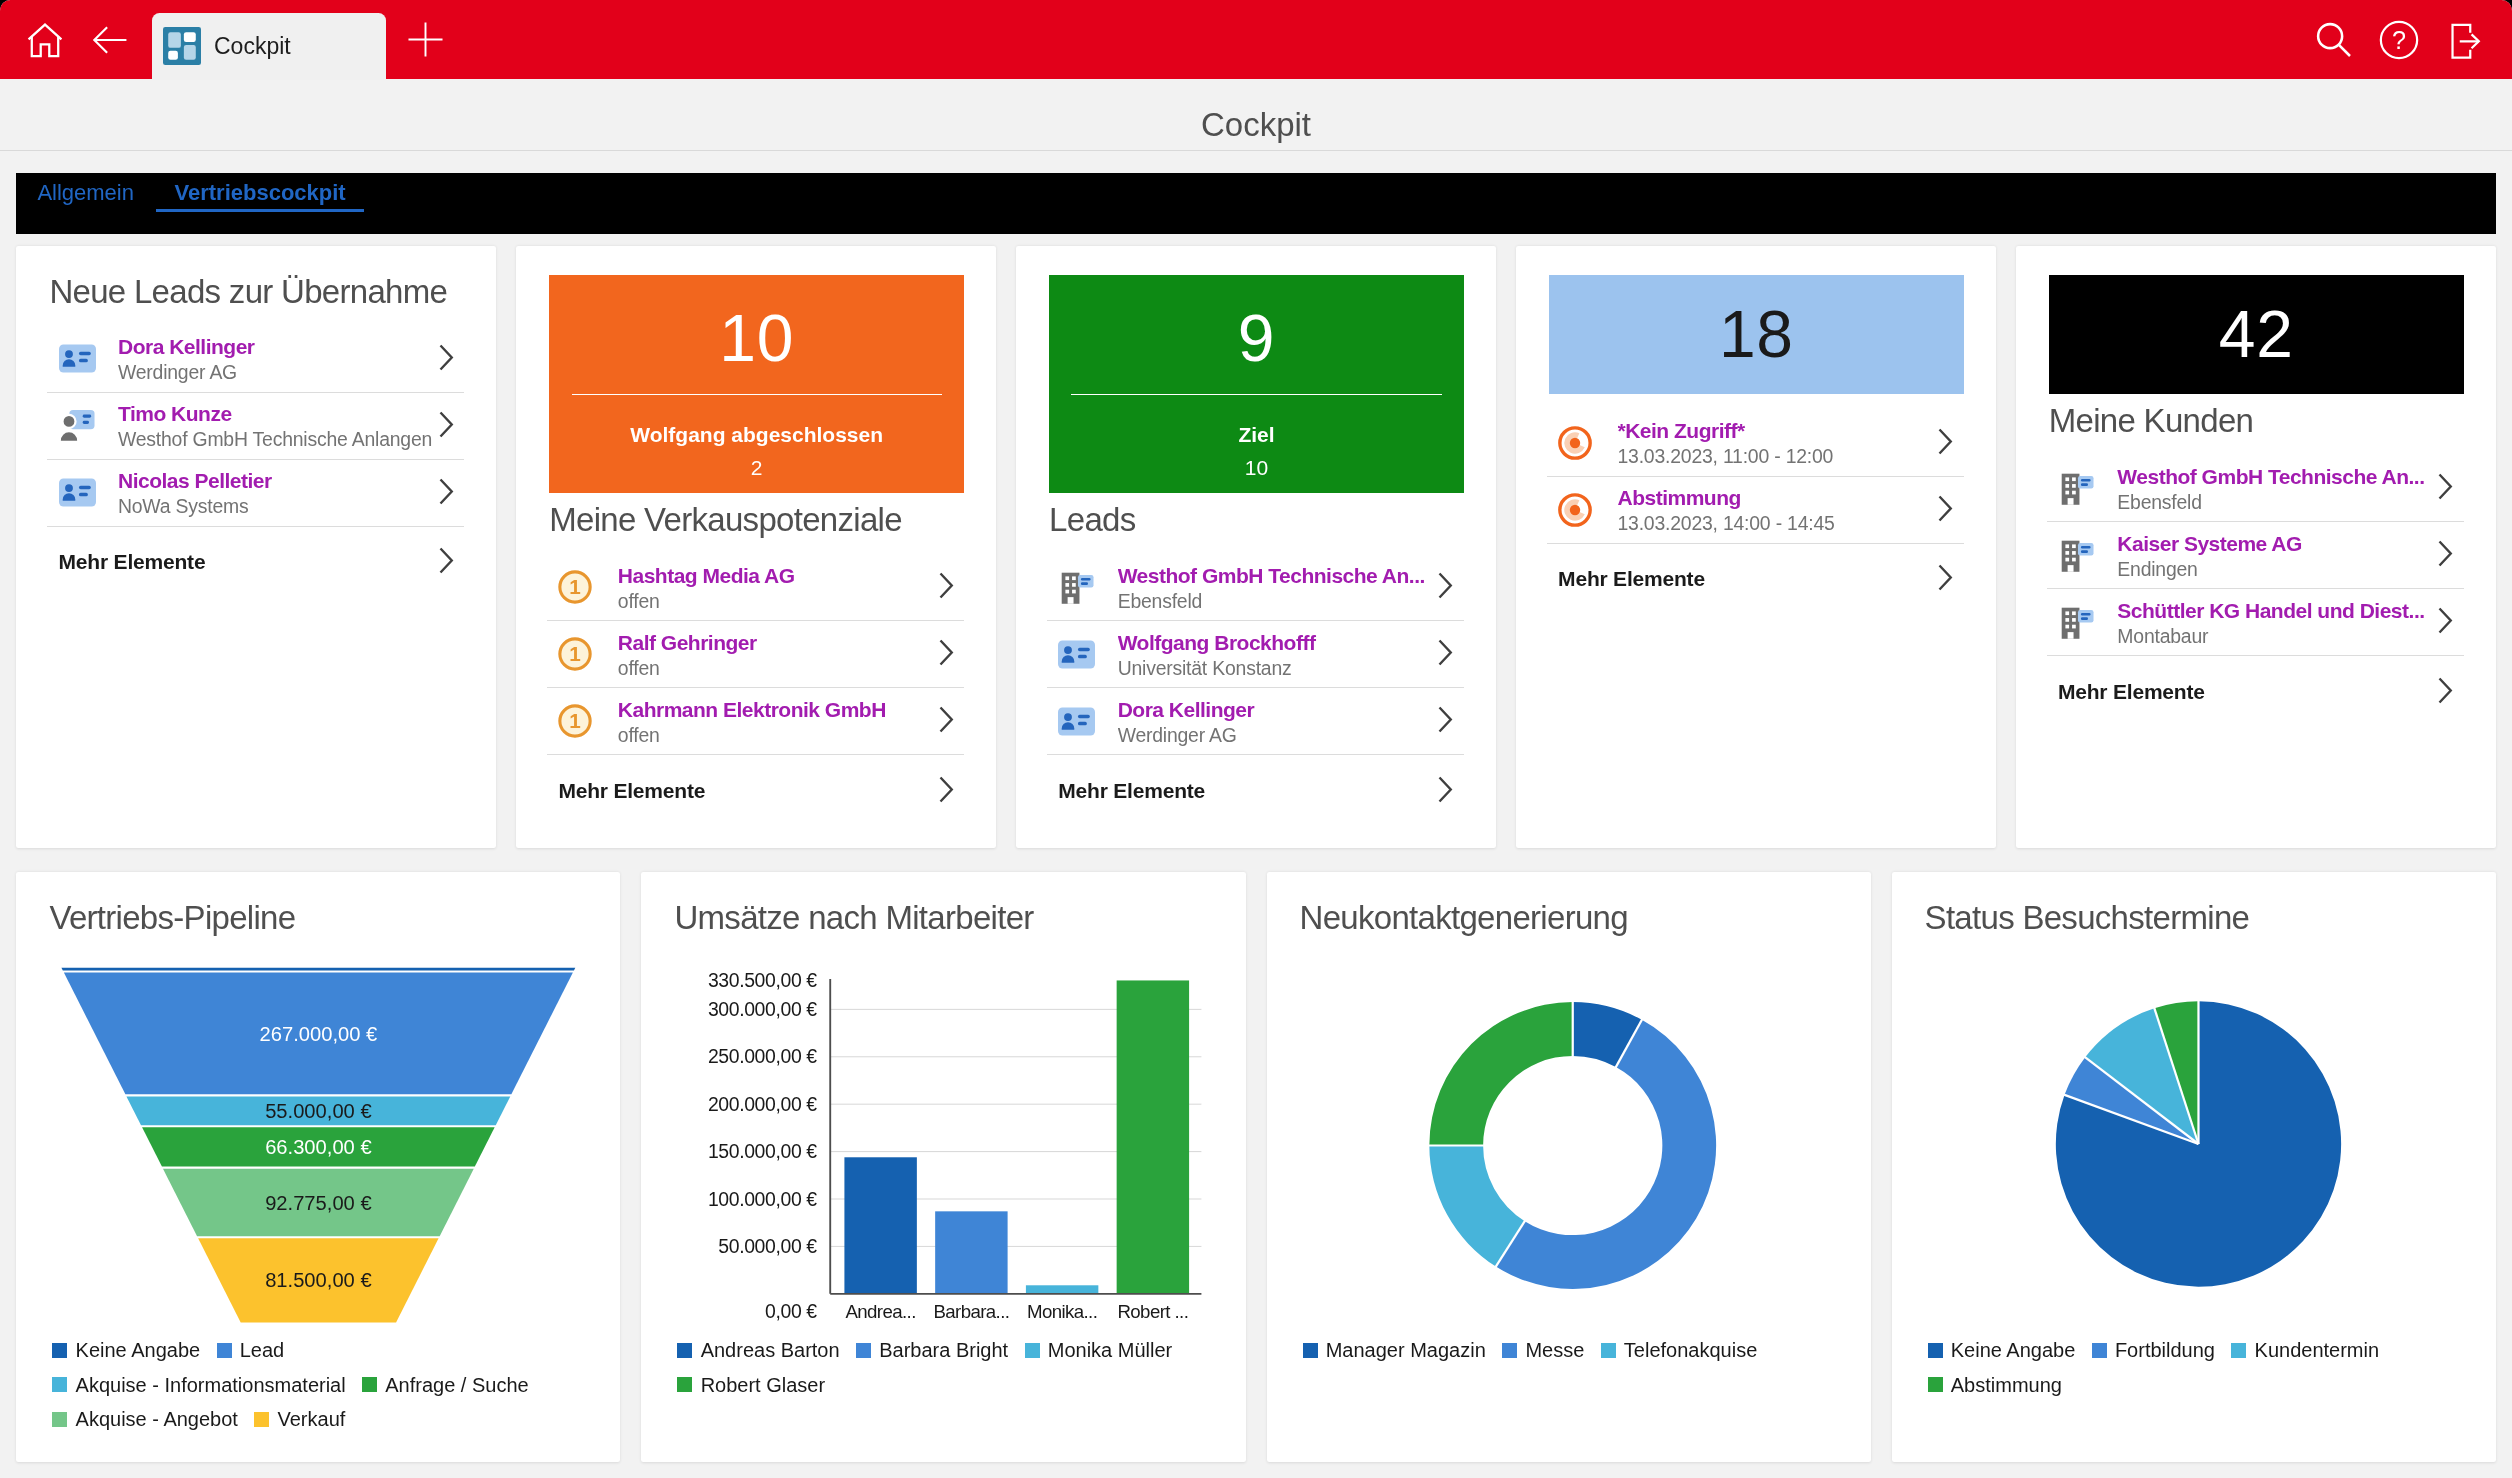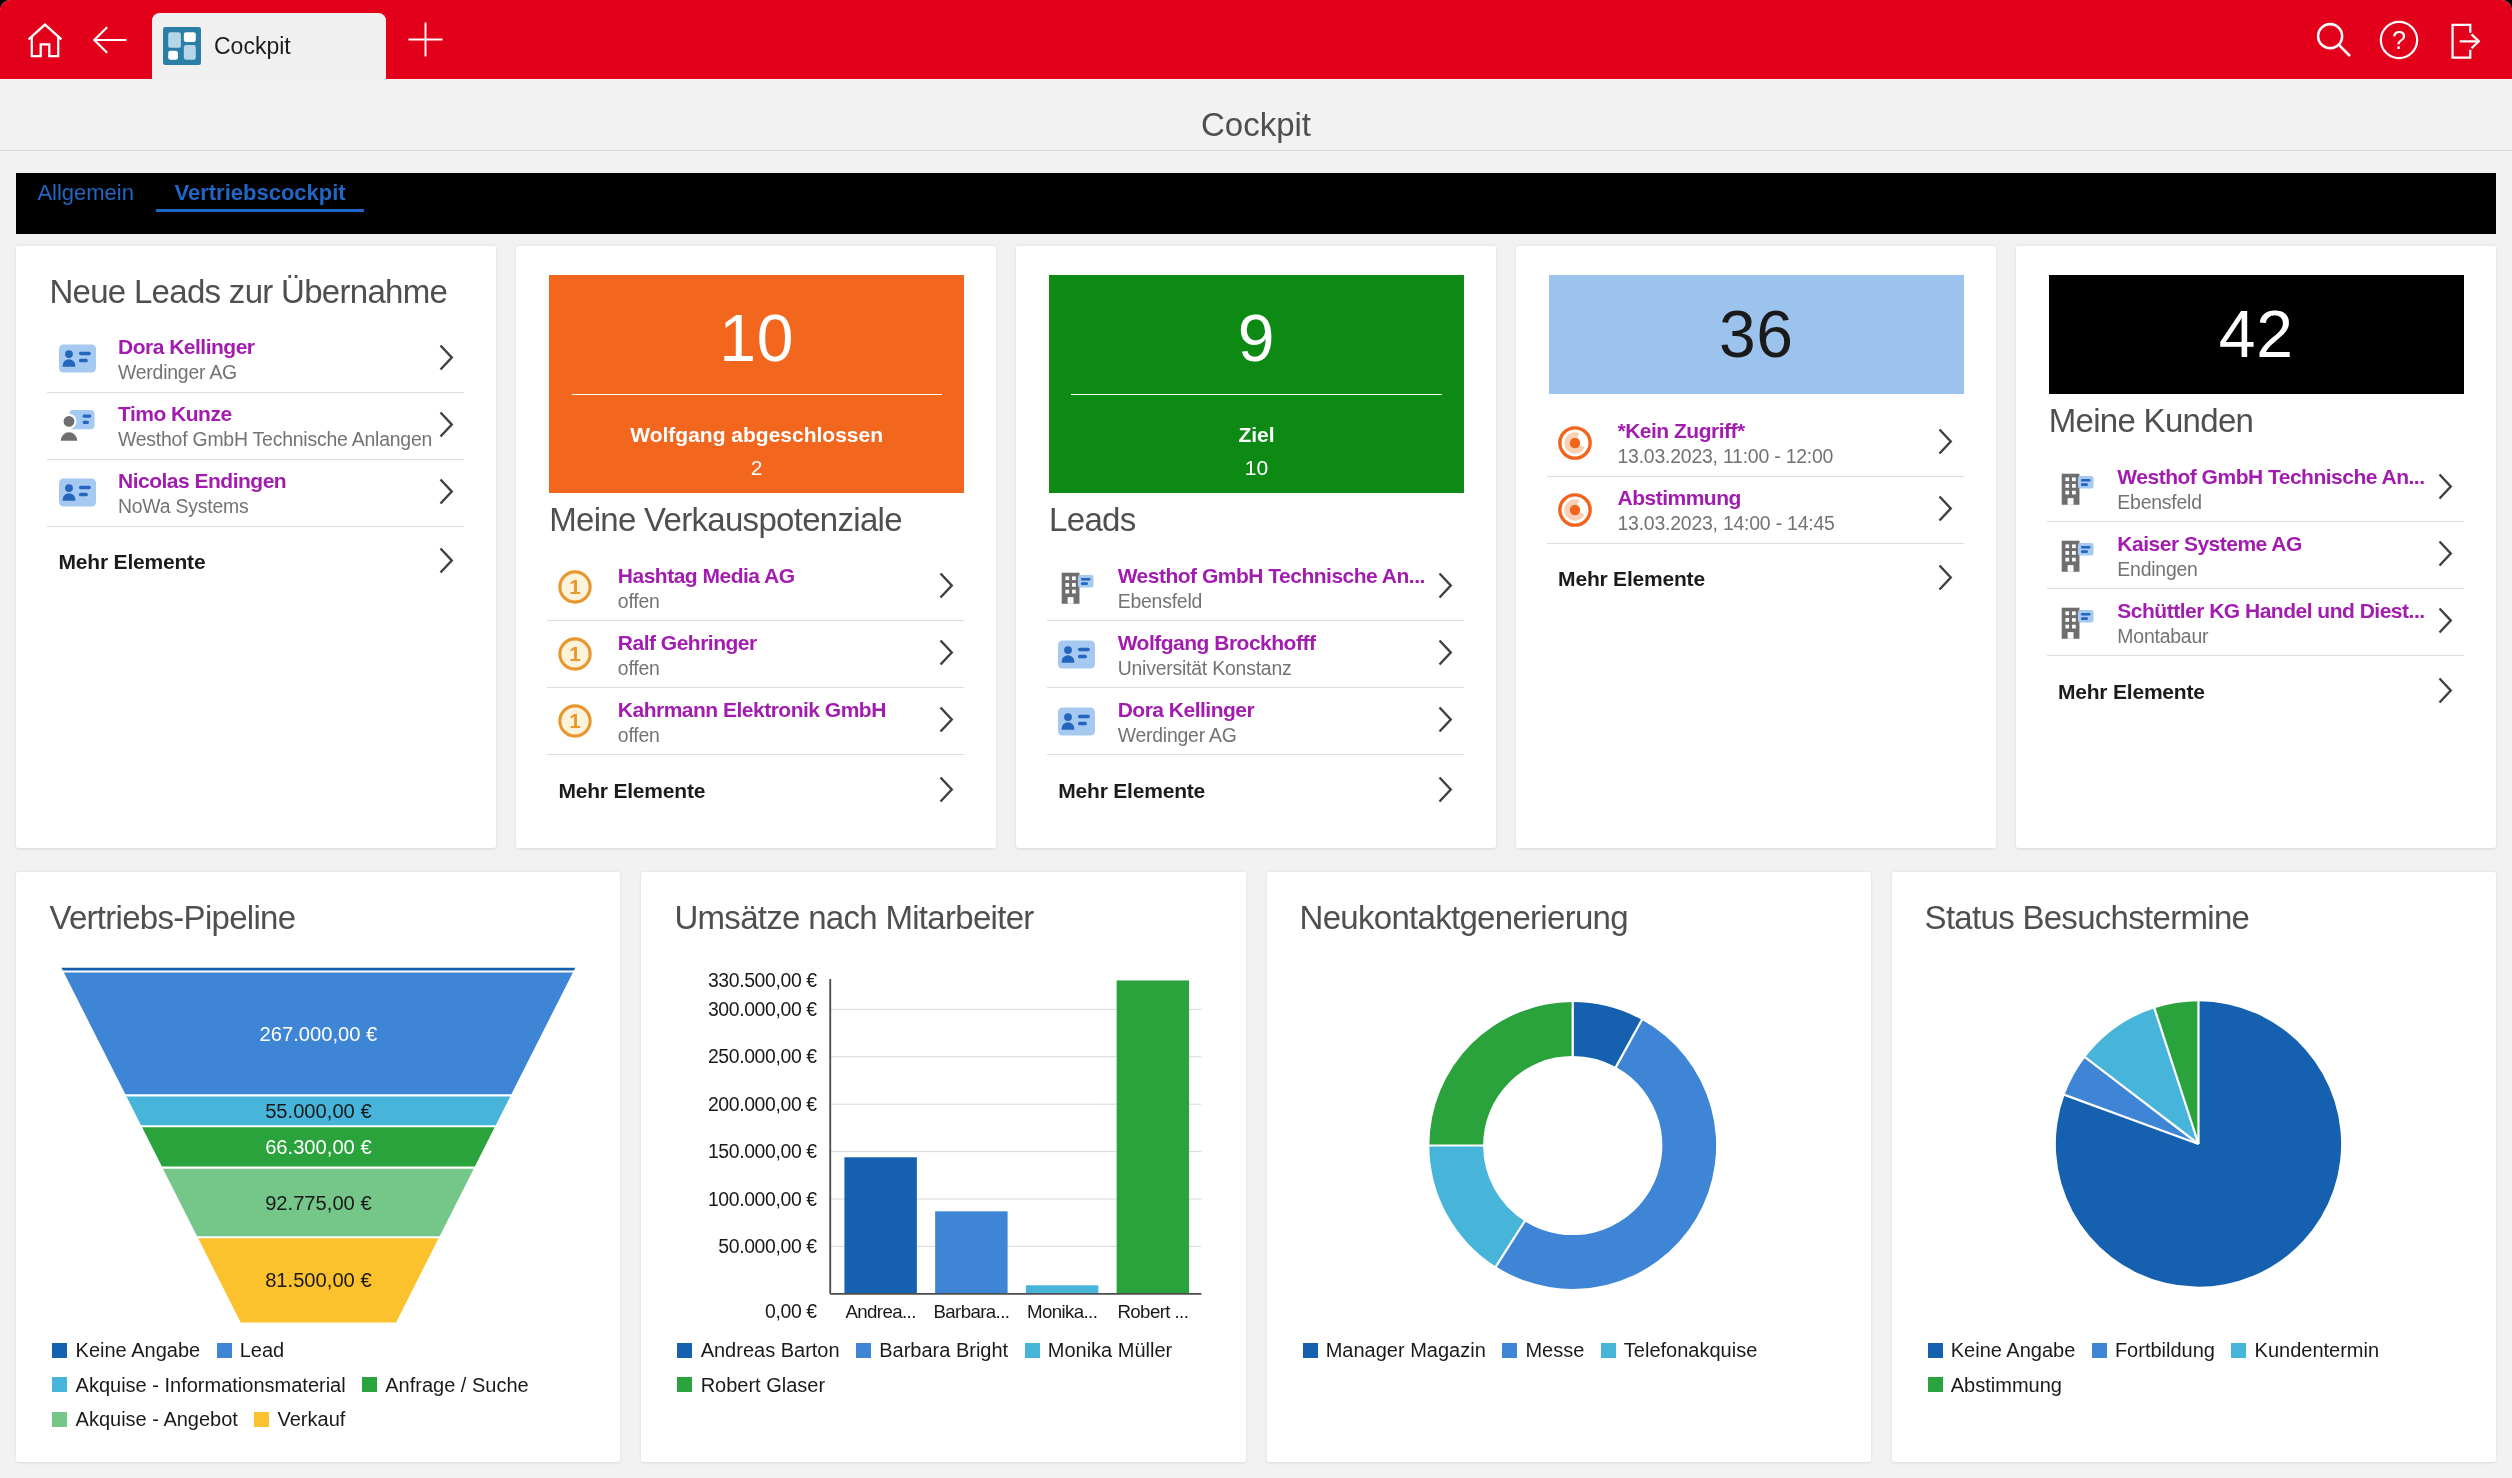--- a/index.html
+++ b/index.html
@@ -195,21 +195,21 @@
               <span class="item-icon">
                 <svg width="37" height="33" viewBox="0 0 50 44">
       <rect x="0" y="3" width="50" height="38" rx="6" fill="#a6c9f1"></rect>
       <circle cx="13.5" cy="16" r="5.3" fill="#2465bd"></circle>
       <path d="M5,31.5 a8.5,8.5 0 0 1 17,0 l0,1.5 l-17,0 z" fill="#2465bd"></path>
       <rect x="27" y="13" width="16" height="4.6" rx="2.2" fill="#2465bd"></rect>
       <rect x="27" y="22.5" width="12" height="4.6" rx="2.2" fill="#2465bd"></rect>
     </svg>
               </span>
               <span class="item-text">
-                <div class="item-name">Nicolas Endingen</div>
+                <div class="item-name">Nicolas Pelletier</div>
                 <div class="item-sub">NoWa Systems</div>
               </span>
               <span class="chev"><svg width="15" height="27" viewBox="0 0 20 36" fill="none" stroke="#3f3f3f" stroke-width="3.2">
                   <path d="M2,2 L17,18 L2,34"></path>
                 </svg></span>
             </div>
           </div>
         <div class="more">
           <span class="more-label">Mehr Elemente</span>
           <span class="chev"><svg width="15" height="27" viewBox="0 0 20 36" fill="none" stroke="#3f3f3f" stroke-width="3.2">
@@ -358,21 +358,21 @@
         <div class="more">
           <span class="more-label">Mehr Elemente</span>
           <span class="chev"><svg width="15" height="27" viewBox="0 0 20 36" fill="none" stroke="#3f3f3f" stroke-width="3.2">
                 <path d="M2,2 L17,18 L2,34"></path>
               </svg></span>
         </div>
       </div>
 
       <div class="card">
         <div class="kpi short" style="background: rgb(156, 195, 238); color: rgb(26, 26, 26);">
-          <div class="kpi-num">36</div>
+          <div class="kpi-num">18</div>
         </div>
         <div class="list">
             <div class="lrow">
               <span class="item-icon">
                 <svg width="34" height="34" viewBox="0 0 46 46">
       <circle cx="23" cy="23" r="20.5" fill="#fff" stroke="#f2641c" stroke-width="4.6"></circle>
       <path d="M23,23 L23,8.5 A14.5,14.5 0 1 0 37.5,23 Z" fill="#fad0b4" transform="rotate(24,23,23)"></path>
       <circle cx="23" cy="23" r="7" fill="#f2641c"></circle>
     </svg>
               </span>

